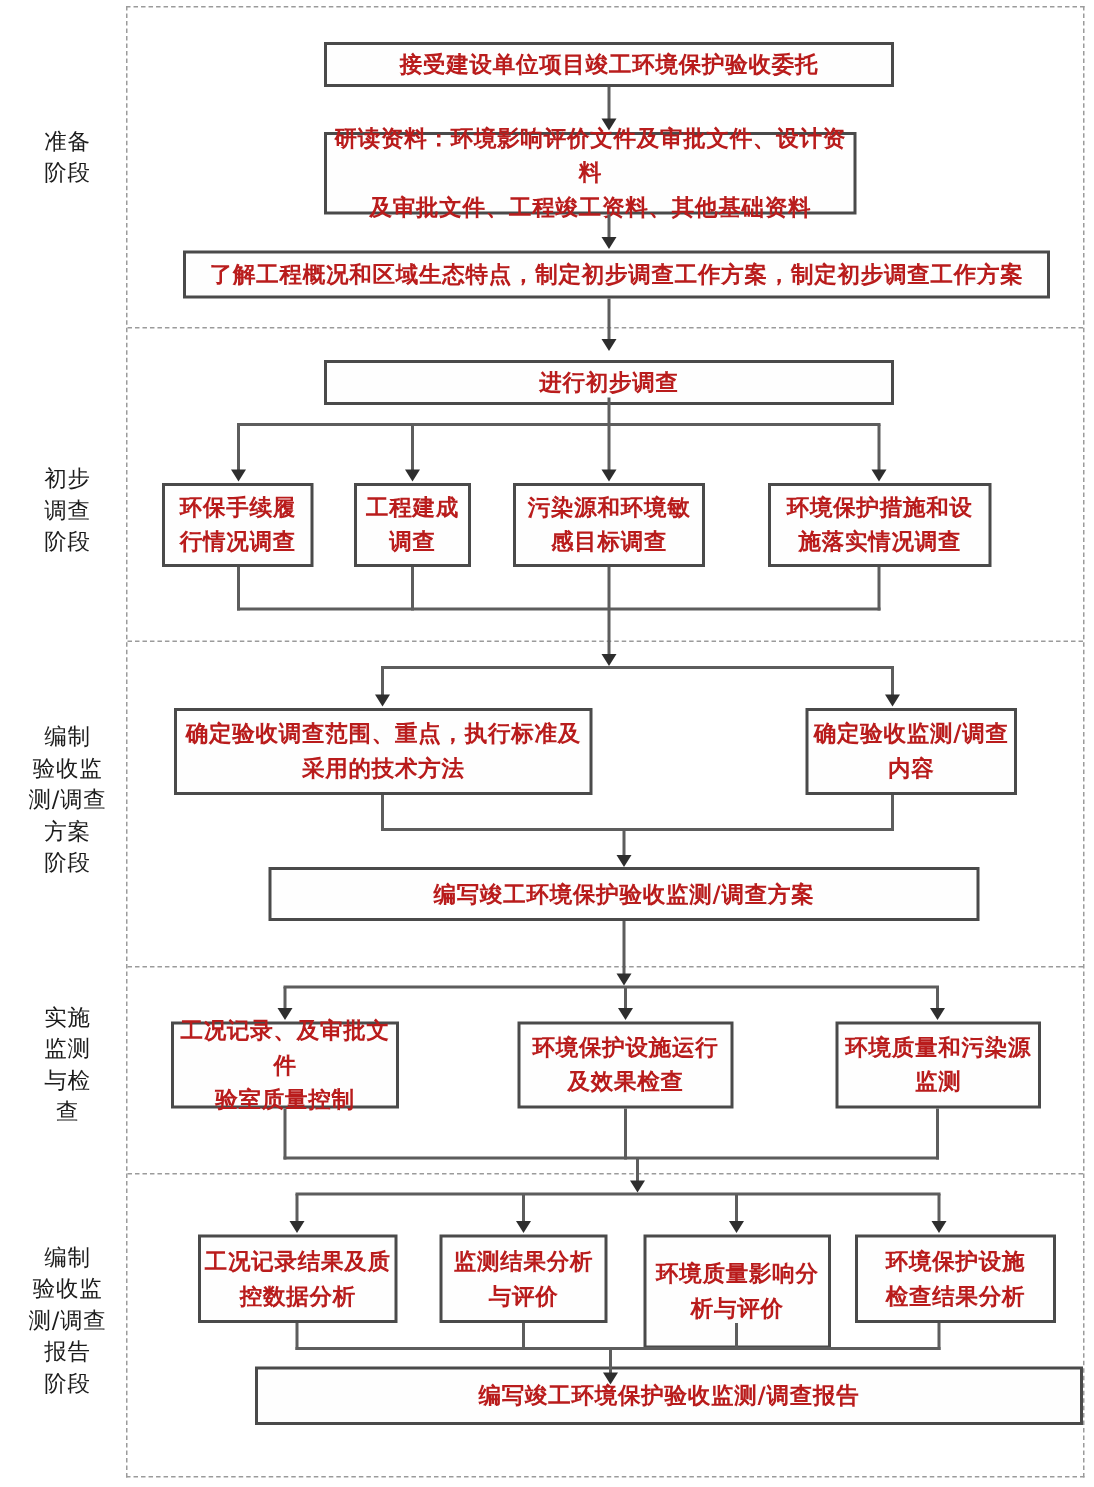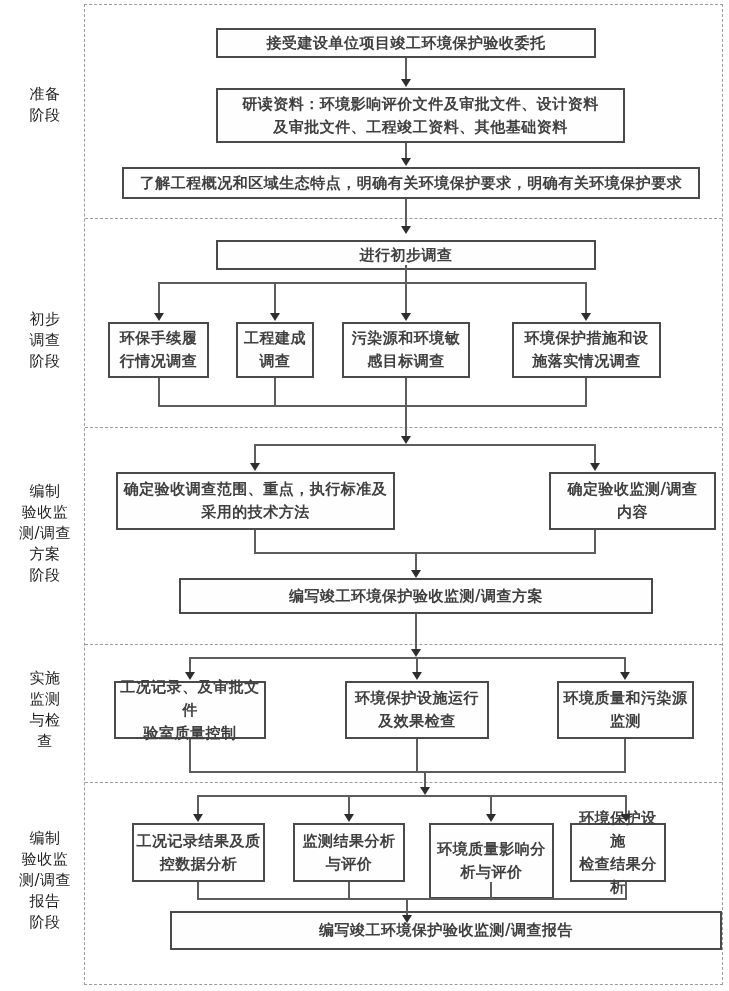--- a/index.html
+++ b/index.html
@@ -17,21 +17,21 @@
   }
   .stage-label{
     position:absolute;left:6px;width:78px;text-align:center;
     font-size:15px;line-height:21px;font-weight:normal;color:#1c1c1c;
     white-space:pre-line;letter-spacing:0.5px;
   }
   .box{
     position:absolute;background:#fefefe;border:2px solid #4a4a4a;
     display:flex;align-items:center;justify-content:center;
     text-align:center;font-size:15px;line-height:23px;font-weight:bold;
-    color:#404040;white-space:pre-line;box-sizing:border-box;
+    color:#b91c1c;white-space:pre-line;box-sizing:border-box;
     letter-spacing:0.5px;
   }
   .vline{position:absolute;width:2px;background:#5d5d5d;}
   .hline{position:absolute;height:2px;background:#5d5d5d;}
   .arrowhead{
     position:absolute;width:0;height:0;
     border-left:5px solid transparent;border-right:5px solid transparent;
     border-top:8px solid #2e2e2e;
   }
 </style>
@@ -60,54 +60,54 @@
 监测
 与检
 查</div>
   <div class="stage-label" style="top:828px">编制
 验收监
 测/调查
 报告
 阶段</div>
 
   <div class="box" style="left:216px;top:28px;width:380px;height:30px">接受建设单位项目竣工环境保护验收委托</div>
-  <div class="box" style="left:216px;top:88px;width:409px;height:55px">研读资料：环境影响评价文件及审批文件、设计资料
+  <div class="box" style="left:216px;top:88px;width:355px;height:55px">研读资料：环境影响评价文件及审批文件、设计资料
 及审批文件、工程竣工资料、其他基础资料</div>
-  <div class="box" style="left:122px;top:167px;width:578px;height:32px">了解工程概况和区域生态特点，明确有关环境保护要求，明确有关环境保护要求</div>
+  <div class="box" style="left:122px;top:167px;width:578px;height:32px">了解工程概况和区域生态特点，制定初步调查工作方案，制定初步调查工作方案</div>
   <div class="box" style="left:216px;top:240px;width:380px;height:30px">进行初步调查</div>
 
   <div class="box" style="left:108px;top:322px;width:101px;height:56px">环保手续履
 行情况调查</div>
   <div class="box" style="left:236px;top:322px;width:78px;height:56px">工程建成
 调查</div>
   <div class="box" style="left:342px;top:322px;width:128px;height:56px">污染源和环境敏
 感目标调查</div>
   <div class="box" style="left:512px;top:322px;width:149px;height:56px">环境保护措施和设
 施落实情况调查</div>
 
   <div class="box" style="left:116px;top:472px;width:279px;height:58px">确定验收调查范围、重点，执行标准及
 采用的技术方法</div>
-  <div class="box" style="left:549px;top:472px;width:167px;height:58px">确定验收监测/调查
+  <div class="box" style="left:537px;top:472px;width:141px;height:58px">确定验收监测/调查
 内容</div>
   <div class="box" style="left:179px;top:578px;width:474px;height:36px">编写竣工环境保护验收监测/调查方案</div>
 
   <div class="box" style="left:114px;top:681px;width:152px;height:58px">工况记录、及审批文件
 验室质量控制</div>
   <div class="box" style="left:345px;top:681px;width:144px;height:58px">环境保护设施运行
 及效果检查</div>
   <div class="box" style="left:557px;top:681px;width:137px;height:58px">环境质量和污染源
 监测</div>
 
   <div class="box" style="left:132px;top:823px;width:133px;height:59px">工况记录结果及质
 控数据分析</div>
   <div class="box" style="left:293px;top:823px;width:112px;height:59px">监测结果分析
 与评价</div>
   <div class="box" style="left:429px;top:823px;width:125px;height:76px">环境质量影响分
 析与评价</div>
-  <div class="box" style="left:570px;top:823px;width:96px;height:59px">环境保护设施
+  <div class="box" style="left:570px;top:823px;width:134px;height:59px">环境保护设施
 检查结果分析</div>
 
   <div class="box" style="left:170px;top:911px;width:552px;height:39px">编写竣工环境保护验收监测/调查报告</div>
 
 <div class="vline" style="left: 405px; top: 58px; height: 22px;"></div>
     <div class="vline" style="left: 405px; top: 143px; height: 17px;"></div>
     <div class="vline" style="left: 405px; top: 199px; height: 29px;"></div>
     <div class="vline" style="left: 405px; top: 265px; height: 18px;"></div>
     <div class="vline" style="left: 158px; top: 283px; height: 32px;"></div>
     <div class="vline" style="left: 274px; top: 283px; height: 32px;"></div>

